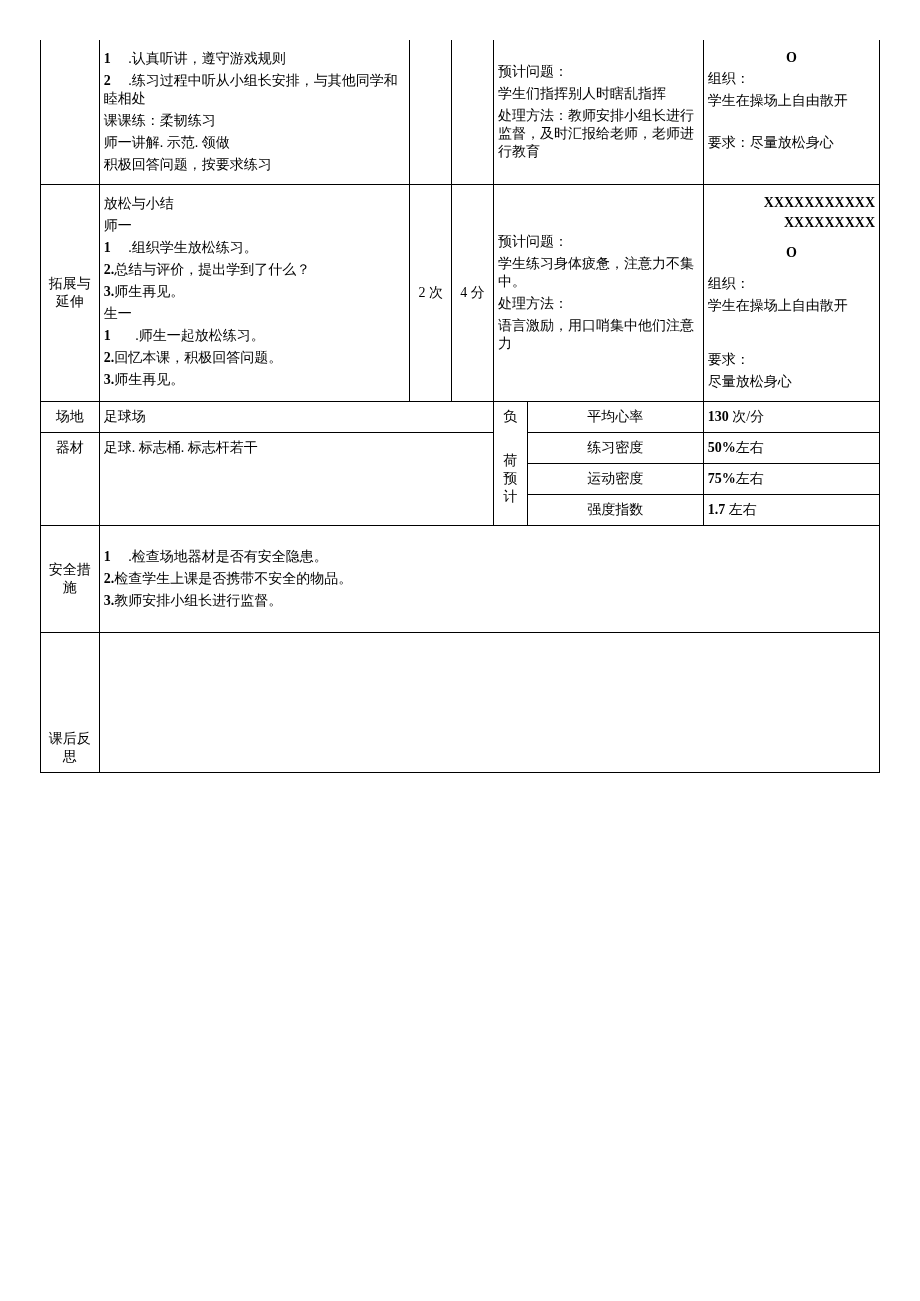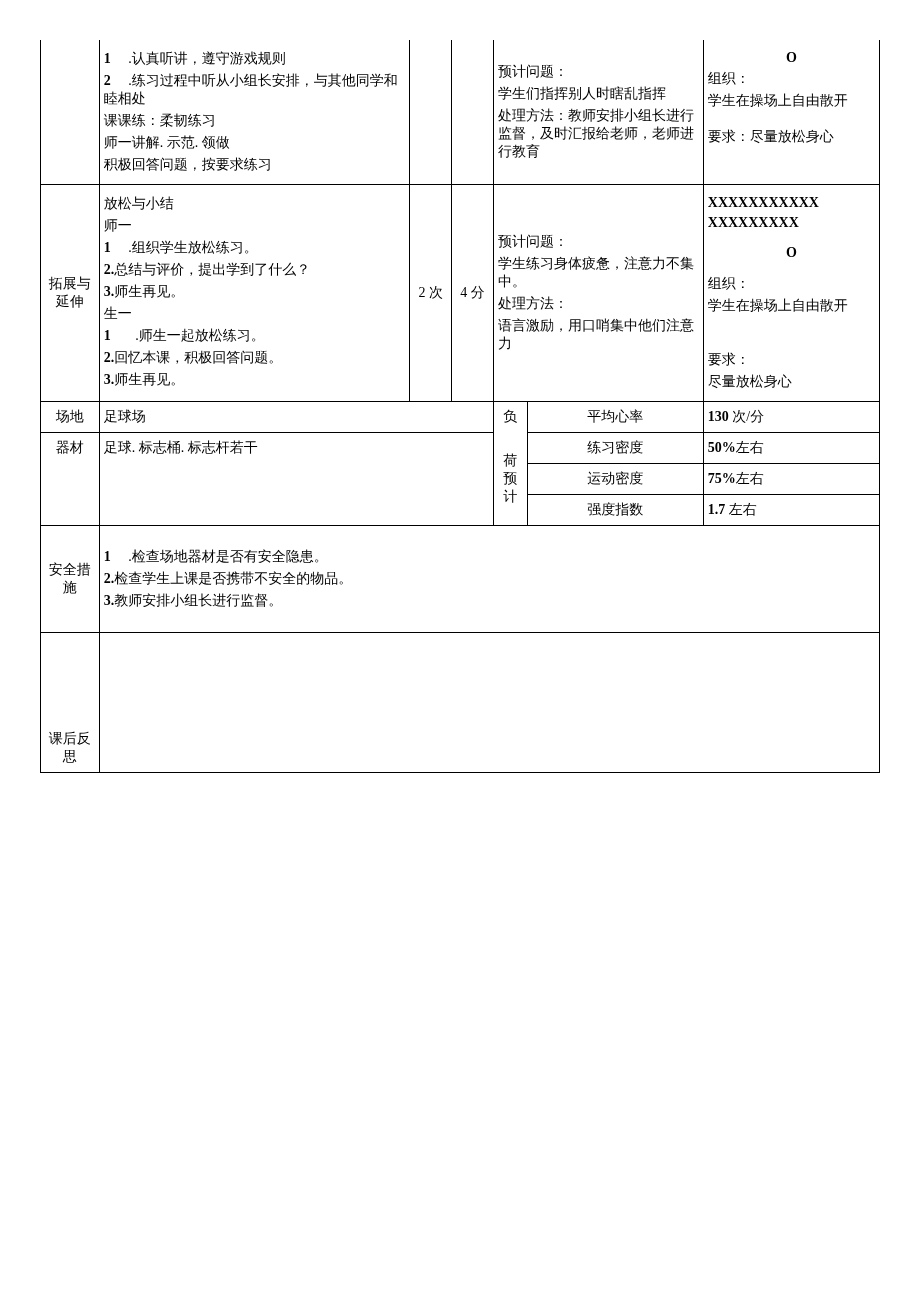--- a/index.html
+++ b/index.html
@@ -58,21 +58,21 @@
     <td class="nobord-top"></td>
     <td class="nobord-top vmid" colspan="2">
       <div class="line">预计问题：</div>
       <div class="line">学生们指挥别人时瞎乱指挥</div>
       <div class="line">处理方法：教师安排小组长进行监督，及时汇报给老师，老师进行教育</div>
     </td>
     <td class="nobord-top">
       <div class="line bold center">O</div>
       <div class="line">组织：</div>
       <div class="line">学生在操场上自由散开</div>
-      <div class="line" style="margin-top:18px">要求：尽量放松身心</div>
+      <div class="line" style="margin-top:24px">要求：尽量放松身心</div>
     </td>
   </tr>
 
   <tr>
     <td class="center">拓展与延伸</td>
     <td>
       <div class="line">放松与小结</div>
       <div class="line">师一</div>
       <div class="line"><span class="bold">1</span>&nbsp;&nbsp;&nbsp;&nbsp;&nbsp;<span>.组织学生放松练习。</span></div>
       <div class="line"><span class="bold">2.</span><span>总结与评价，提出学到了什么？</span></div>
@@ -84,22 +84,22 @@
     </td>
     <td class="center">2 次</td>
     <td class="center">4 分</td>
     <td class="vmid" colspan="2">
       <div class="line">预计问题：</div>
       <div class="line">学生练习身体疲惫，注意力不集中。</div>
       <div class="line">处理方法：</div>
       <div class="line">语言激励，用口哨集中他们注意力</div>
     </td>
     <td>
-      <div class="line bold" style="">XXXXXXXXXXX</div>
-      <div class="line bold" style="text-align:left">XXXXXXXXX</div>
+      <div class="line bold" style="text-align:right">XXXXXXXXXXX</div>
+      <div class="line bold" style="text-align:right">XXXXXXXXX</div>
       <div class="line bold center" style="margin-top:14px">O</div>
       <div class="line" style="margin-top:14px">组织：</div>
       <div class="line">学生在操场上自由散开</div>
       <div class="line" style="margin-top:36px">要求：</div>
       <div class="line">尽量放松身心</div>
     </td>
   </tr>
 
   <tr>
     <td class="center">场地</td>

